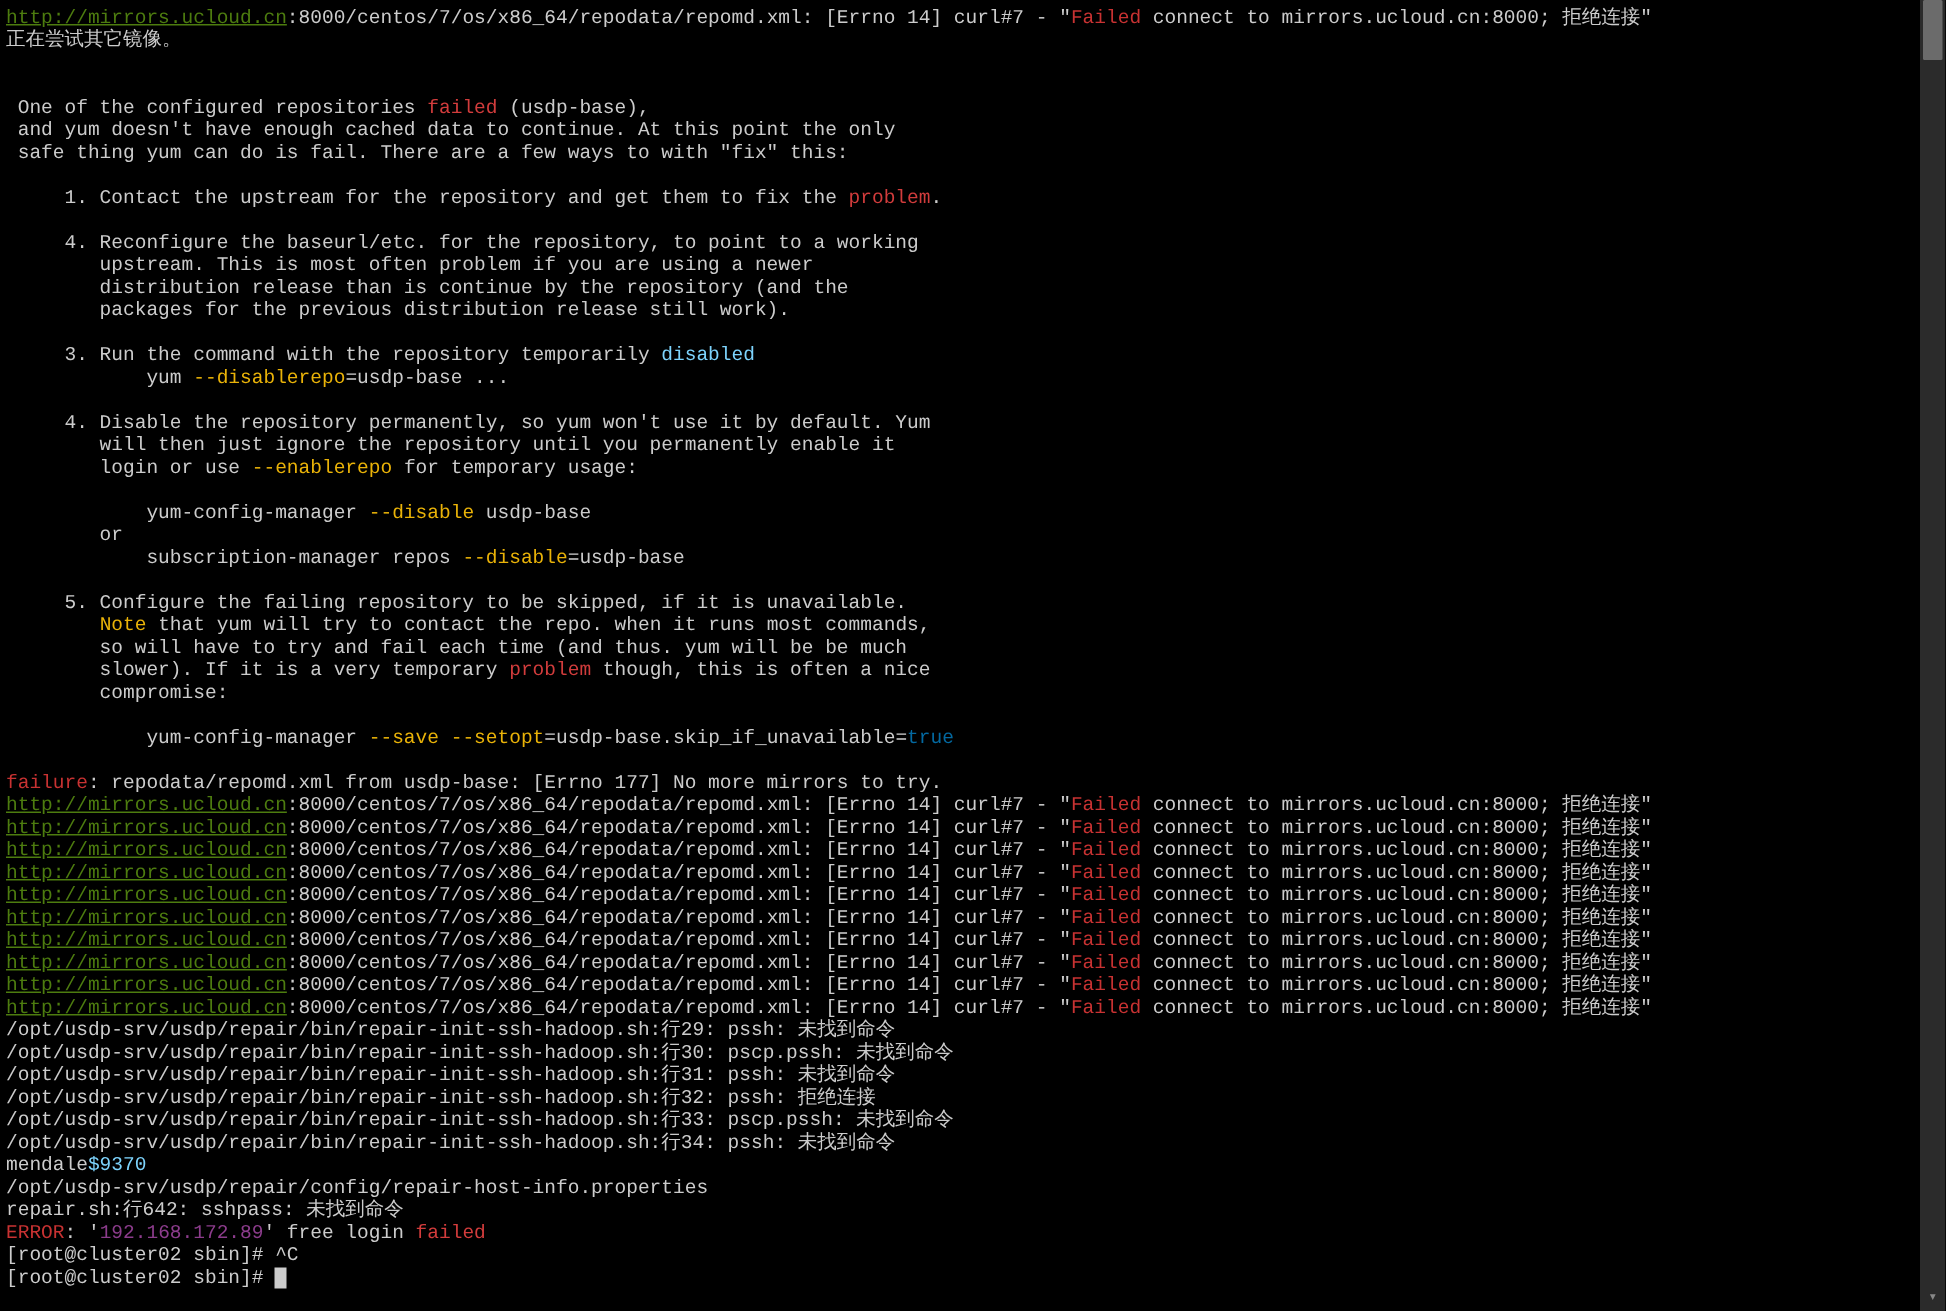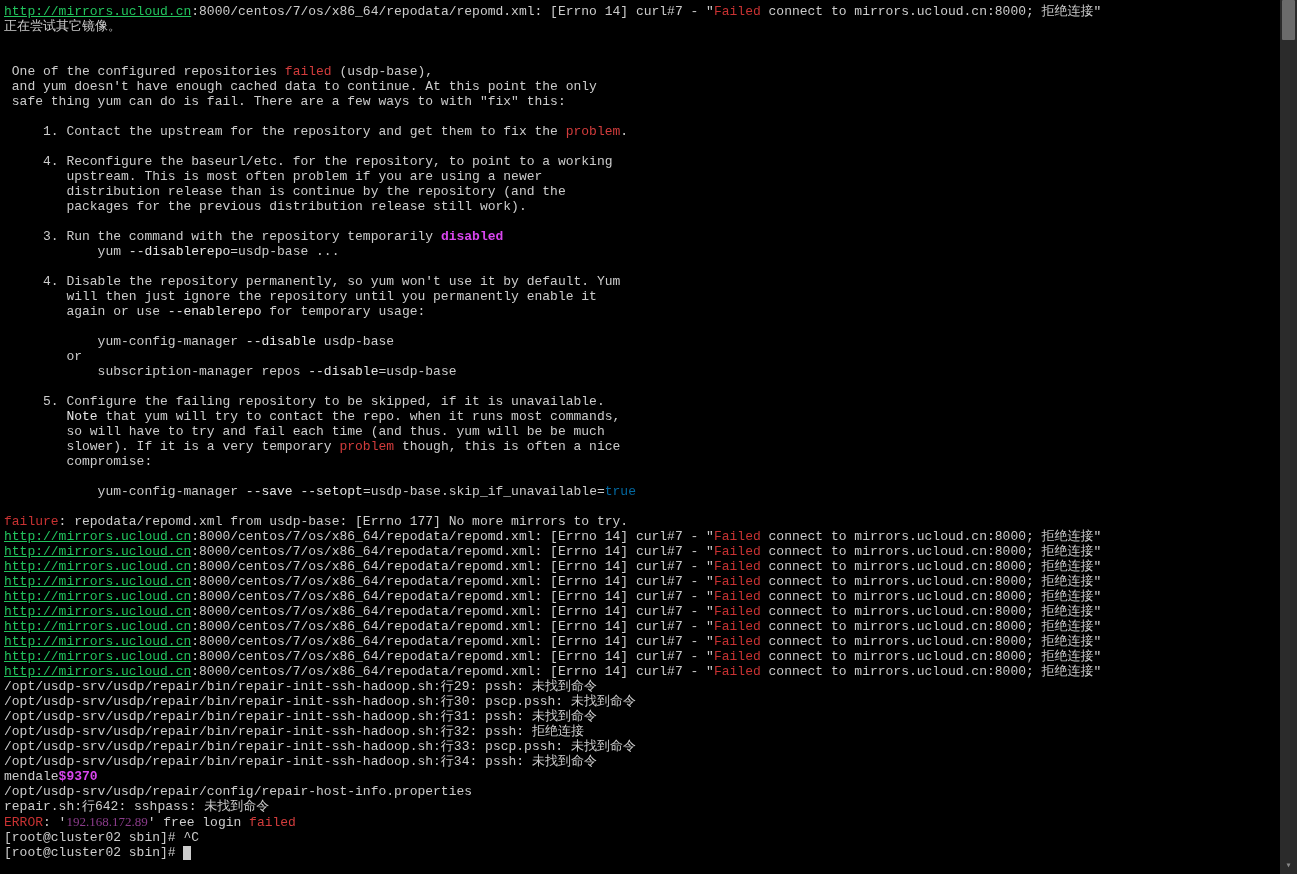--- a/index.html
+++ b/index.html
@@ -45,27 +45,27 @@
     bottom: 0;
     right: 0;
     width: 17px;
     height: 17px;
     display: flex;
     align-items: center;
     justify-content: center;
     color: #888;
     font-size: 10px;
   }
-  .url { text-decoration: underline; color: #22c55e; }
+  .url { text-decoration: underline; color: #4d7c0f; }
   .red { color: #c83232; }
   .lightred { color: #d23c3c; }
-  .yellow { color: #d946ef; font-weight: bold; }
-  .blue { color: #e5e5e5; }
+  .yellow { color: #7dd3fc; }
+  .blue { color: #eab308; }
   .brightgreen { color: #0369a1; }
-  .purple { color: #8c3c8c; font-family: Liberation Serif, serif; }
+  .purple { color: #8c3c8c; }
   .cursor {
     display: inline-block;
     width: 8px;
     height: 14px;
     background: #ccc;
     vertical-align: text-bottom;
   }
 </style>
 </head>
 <body>
@@ -83,21 +83,21 @@
 <span>     4. Reconfigure the baseurl/etc. for the repository, to point to a working</span>
 <span>        upstream. This is most often problem if you are using a newer</span>
 <span>        distribution release than is continue by the repository (and the</span>
 <span>        packages for the previous distribution release still work).</span>
 
 <span>     3. Run the command with the repository temporarily </span><span class="yellow">disabled</span>
 <span>            yum </span><span class="blue">--disablerepo</span><span>=usdp-base ...</span>
 
 <span>     4. Disable the repository permanently, so yum won't use it by default. Yum</span>
 <span>        will then just ignore the repository until you permanently enable it</span>
-<span>        again or use </span><span class="blue">--enablerepo</span><span> for temporary usage:</span>
+<span>        login or use </span><span class="blue">--enablerepo</span><span> for temporary usage:</span>
 
 <span>            yum-config-manager </span><span class="blue">--disable</span><span> usdp-base</span>
 <span>        or</span>
 <span>            subscription-manager repos </span><span class="blue">--disable</span><span>=usdp-base</span>
 
 <span>     5. Configure the failing repository to be skipped, if it is unavailable.</span>
 <span>        </span><span class="blue">Note</span><span> that yum will try to contact the repo. when it runs most commands,</span>
 <span>        so will have to try and fail each time (and thus. yum will be be much</span>
 <span>        slower). If it is a very temporary </span><span class="lightred">problem</span><span> though, this is often a nice</span>
 <span>        compromise:</span>

